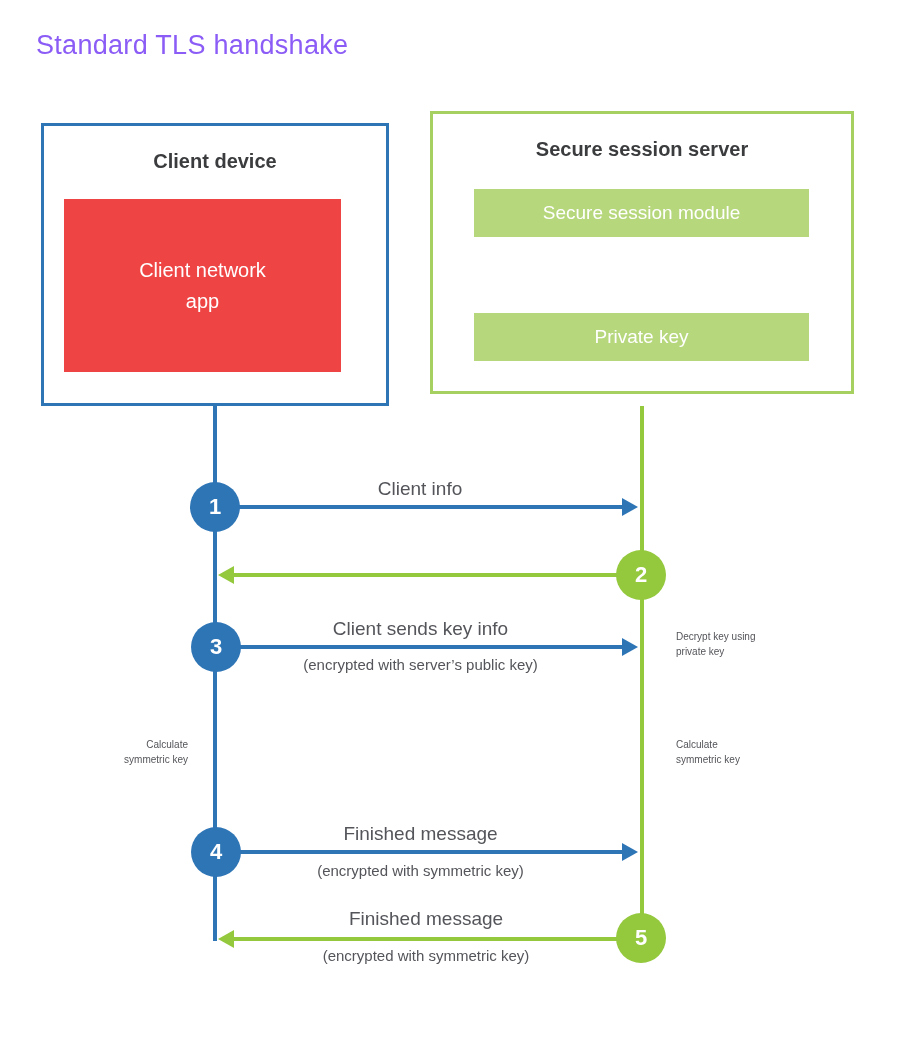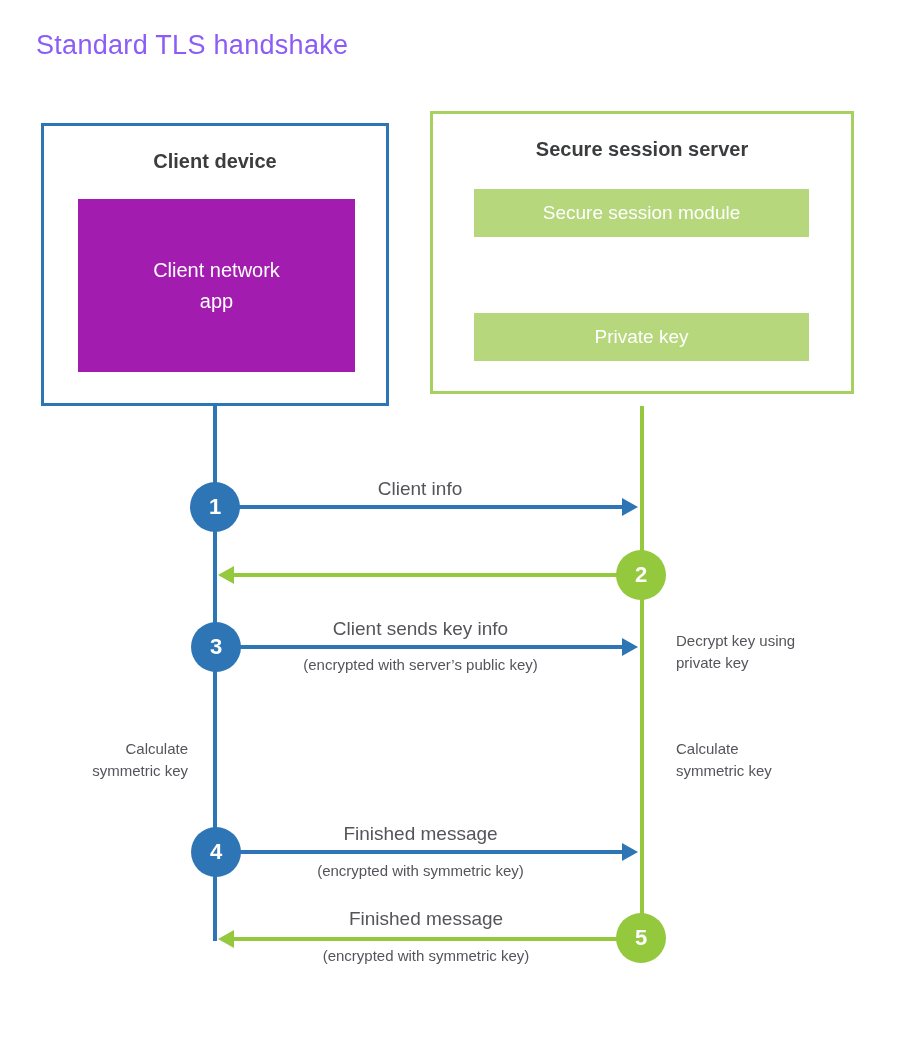--- a/index.html
+++ b/index.html
@@ -37,22 +37,22 @@
   .actor-title {
     position: absolute;
     left: 0; right: 0; top: 24px;
     text-align: center;
     font-size: 20px;
     font-weight: bold;
     color: #3b3c3e;
   }
   .app-box {
     position: absolute;
-    left: 34px; top: 73px; width: 277px; height: 173px;
-    background: #a21caf;
+    left: 20px; top: 73px; width: 277px; height: 173px;
+    background: #ef4444;
     color: #ffffff;
     font-size: 20px;
     display: flex; align-items: center; justify-content: center;
     text-align: center;
     white-space: pre-line;
     line-height: 1.55;
   }
   .module-bar {
     position: absolute;
     left: 41px; width: 335px; height: 48px;
@@ -123,21 +123,21 @@
   .l2 { left: 210px; width: 412px; top: 547px; }
   .l3 { left: 219px; width: 403px; top: 618px; }
   .l3sub { left: 219px; width: 403px; top: 656px; }
   .l4 { left: 219px; width: 403px; top: 823px; }
   .l4sub { left: 219px; width: 403px; top: 862px; }
   .l5 { left: 234px; width: 384px; top: 908px; }
   .l5sub { left: 234px; width: 384px; top: 947px; }
 
   
   .side-note {
-    font-size: 15px;
+    font-size: 10px;
     color: #54555a;
     line-height: 1.45;
     white-space: pre-line;
   }
   .note-decrypt { left: 676px; top: 630px; width: 150px; text-align: left; }
   .note-calc-left { left: 52px; width: 136px; top: 738px; text-align: right; }
   .note-calc-right { left: 676px; width: 150px; top: 738px; text-align: left; }
 </style>
 </head>
 <body>

